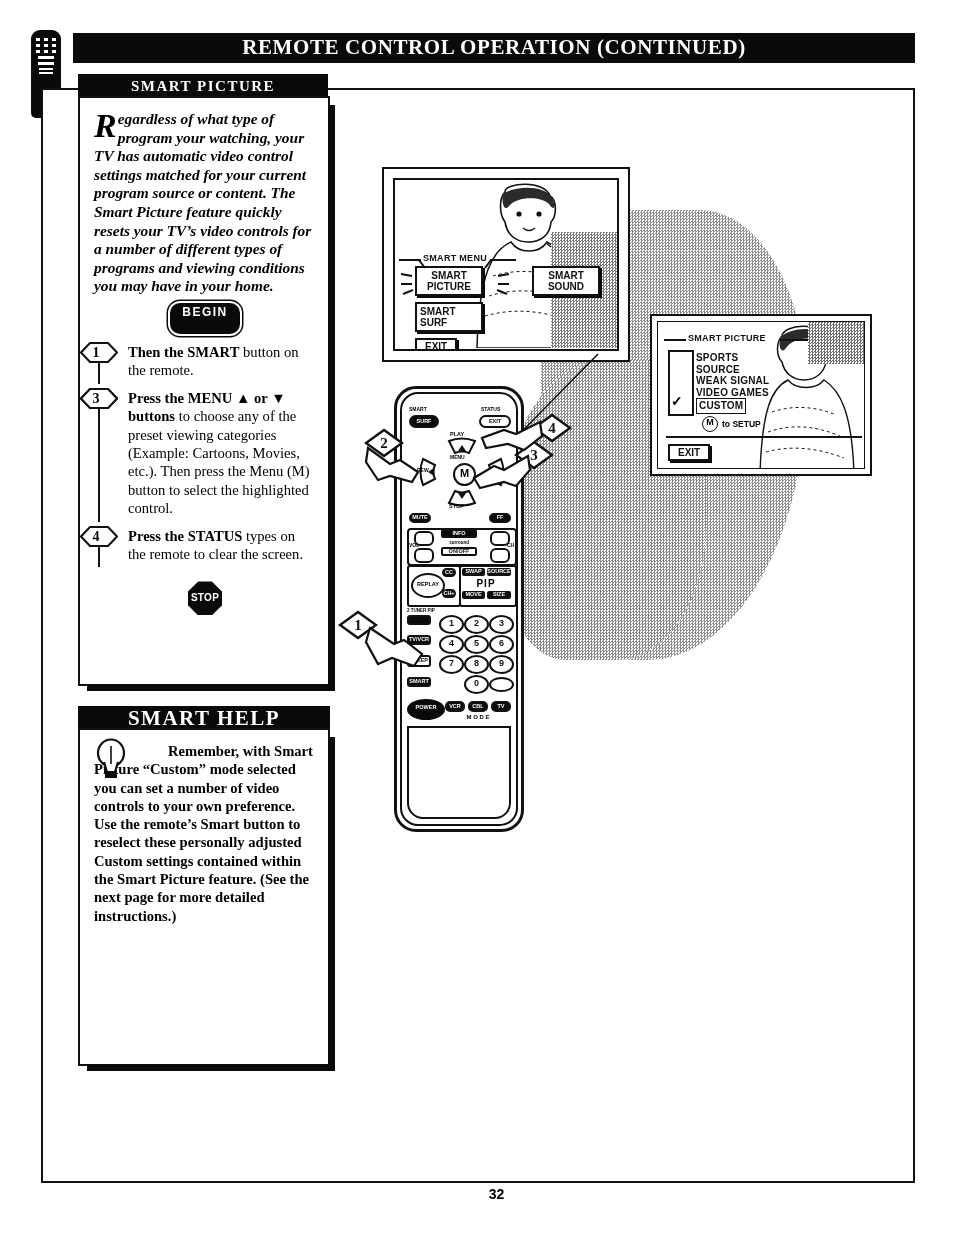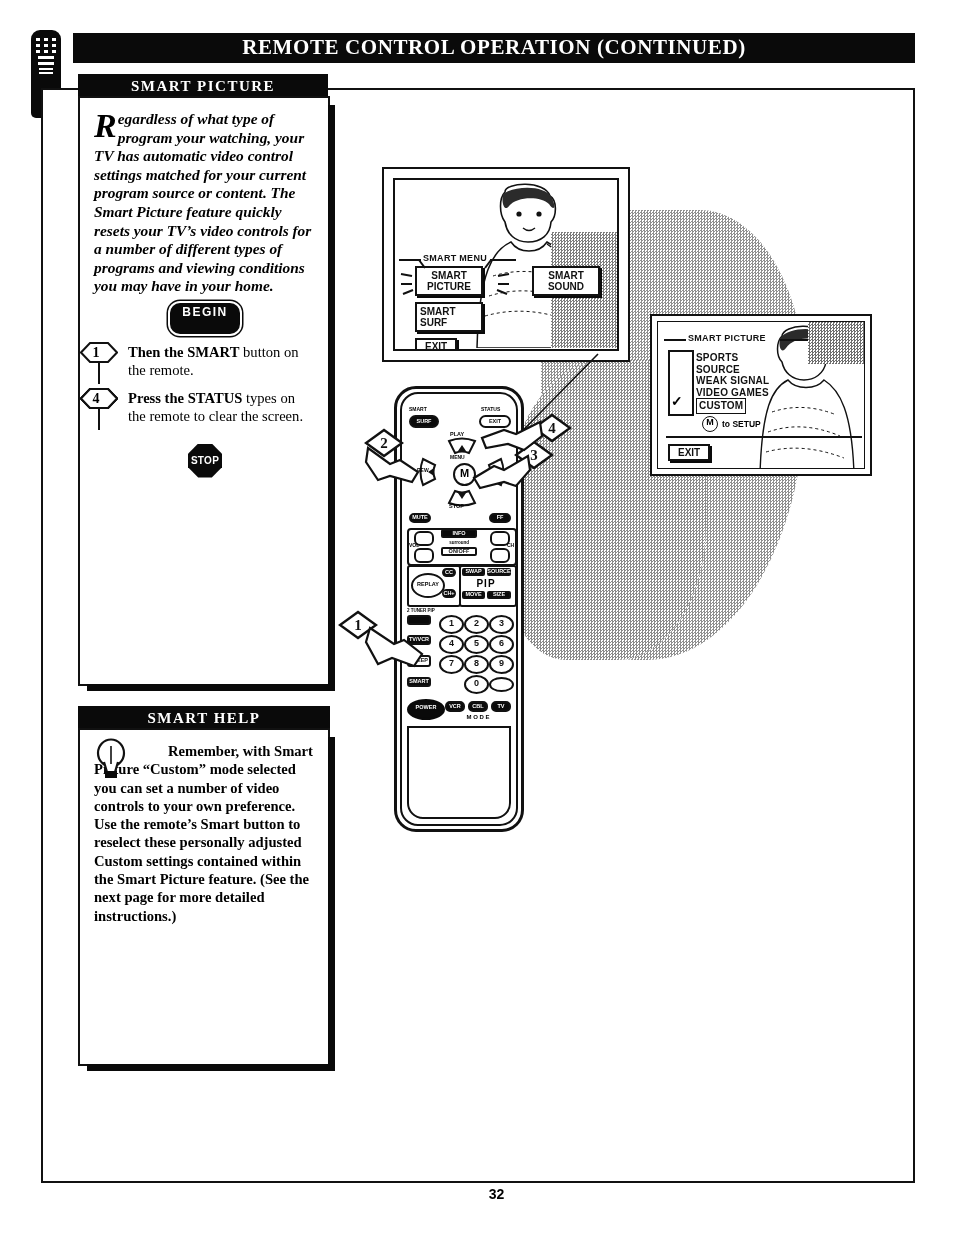--- a/index.html
+++ b/index.html
@@ -29,21 +29,21 @@
       font-variant:small-caps;white-space:nowrap;}
 
   
   .sect-head{position:absolute;background:#0a0a0a;color:#fff;
       text-align:center;font-variant:small-caps;font-weight:700;
       font-family:"Liberation Serif",serif;letter-spacing:1.5px;}
 
   #smart-picture-head{left:78px;top:74px;width:250px;height:24px;
       font-size:15px;line-height:24px;}
   #smart-help-head{left:78px;top:706px;width:252px;height:40px;
-      font-size:15px;line-height:24px;}
+      font-size:21px;line-height:24px;}
 
   
   .panel{position:absolute;background:#fff;border:2px solid #111;
       box-sizing:border-box;}
   .panel::after{content:"";position:absolute;left:7px;top:100%;
       width:100%;height:7px;background:#0a0a0a;}
   .panel::before{content:"";position:absolute;left:100%;top:7px;
       width:7px;height:100%;background:#0a0a0a;}
 
   #panel-steps{left:78px;top:96px;width:252px;height:590px;}
@@ -244,20 +244,21 @@
     </div>
 
     <div class="step">
       <span class="num">
         <svg class="dia" viewBox="0 0 38 21">
           <polygon points="10,1 28,1 37,10.5 28,20 10,20 1,10.5" fill="#fff" stroke="#111" stroke-width="2"></polygon>
         </svg>
         <span class="txt">3</span>
       </span>
       <span class="rail"></span>
+      <p><span>Press the MENU ▲ or ▼ buttons</span><span class="lite"> to choose any of the preset viewing categories (Example: Cartoons, Movies, etc.). Then press the Menu (M) button to select the highlighted control.</span></p>
     </div>
 
     <div class="step">
       <span class="num">
         <svg class="dia" viewBox="0 0 38 21">
           <polygon points="10,1 28,1 37,10.5 28,20 10,20 1,10.5" fill="#fff" stroke="#111" stroke-width="2"></polygon>
         </svg>
         <span class="txt">4</span>
       </span>
       <span class="rail"></span>

